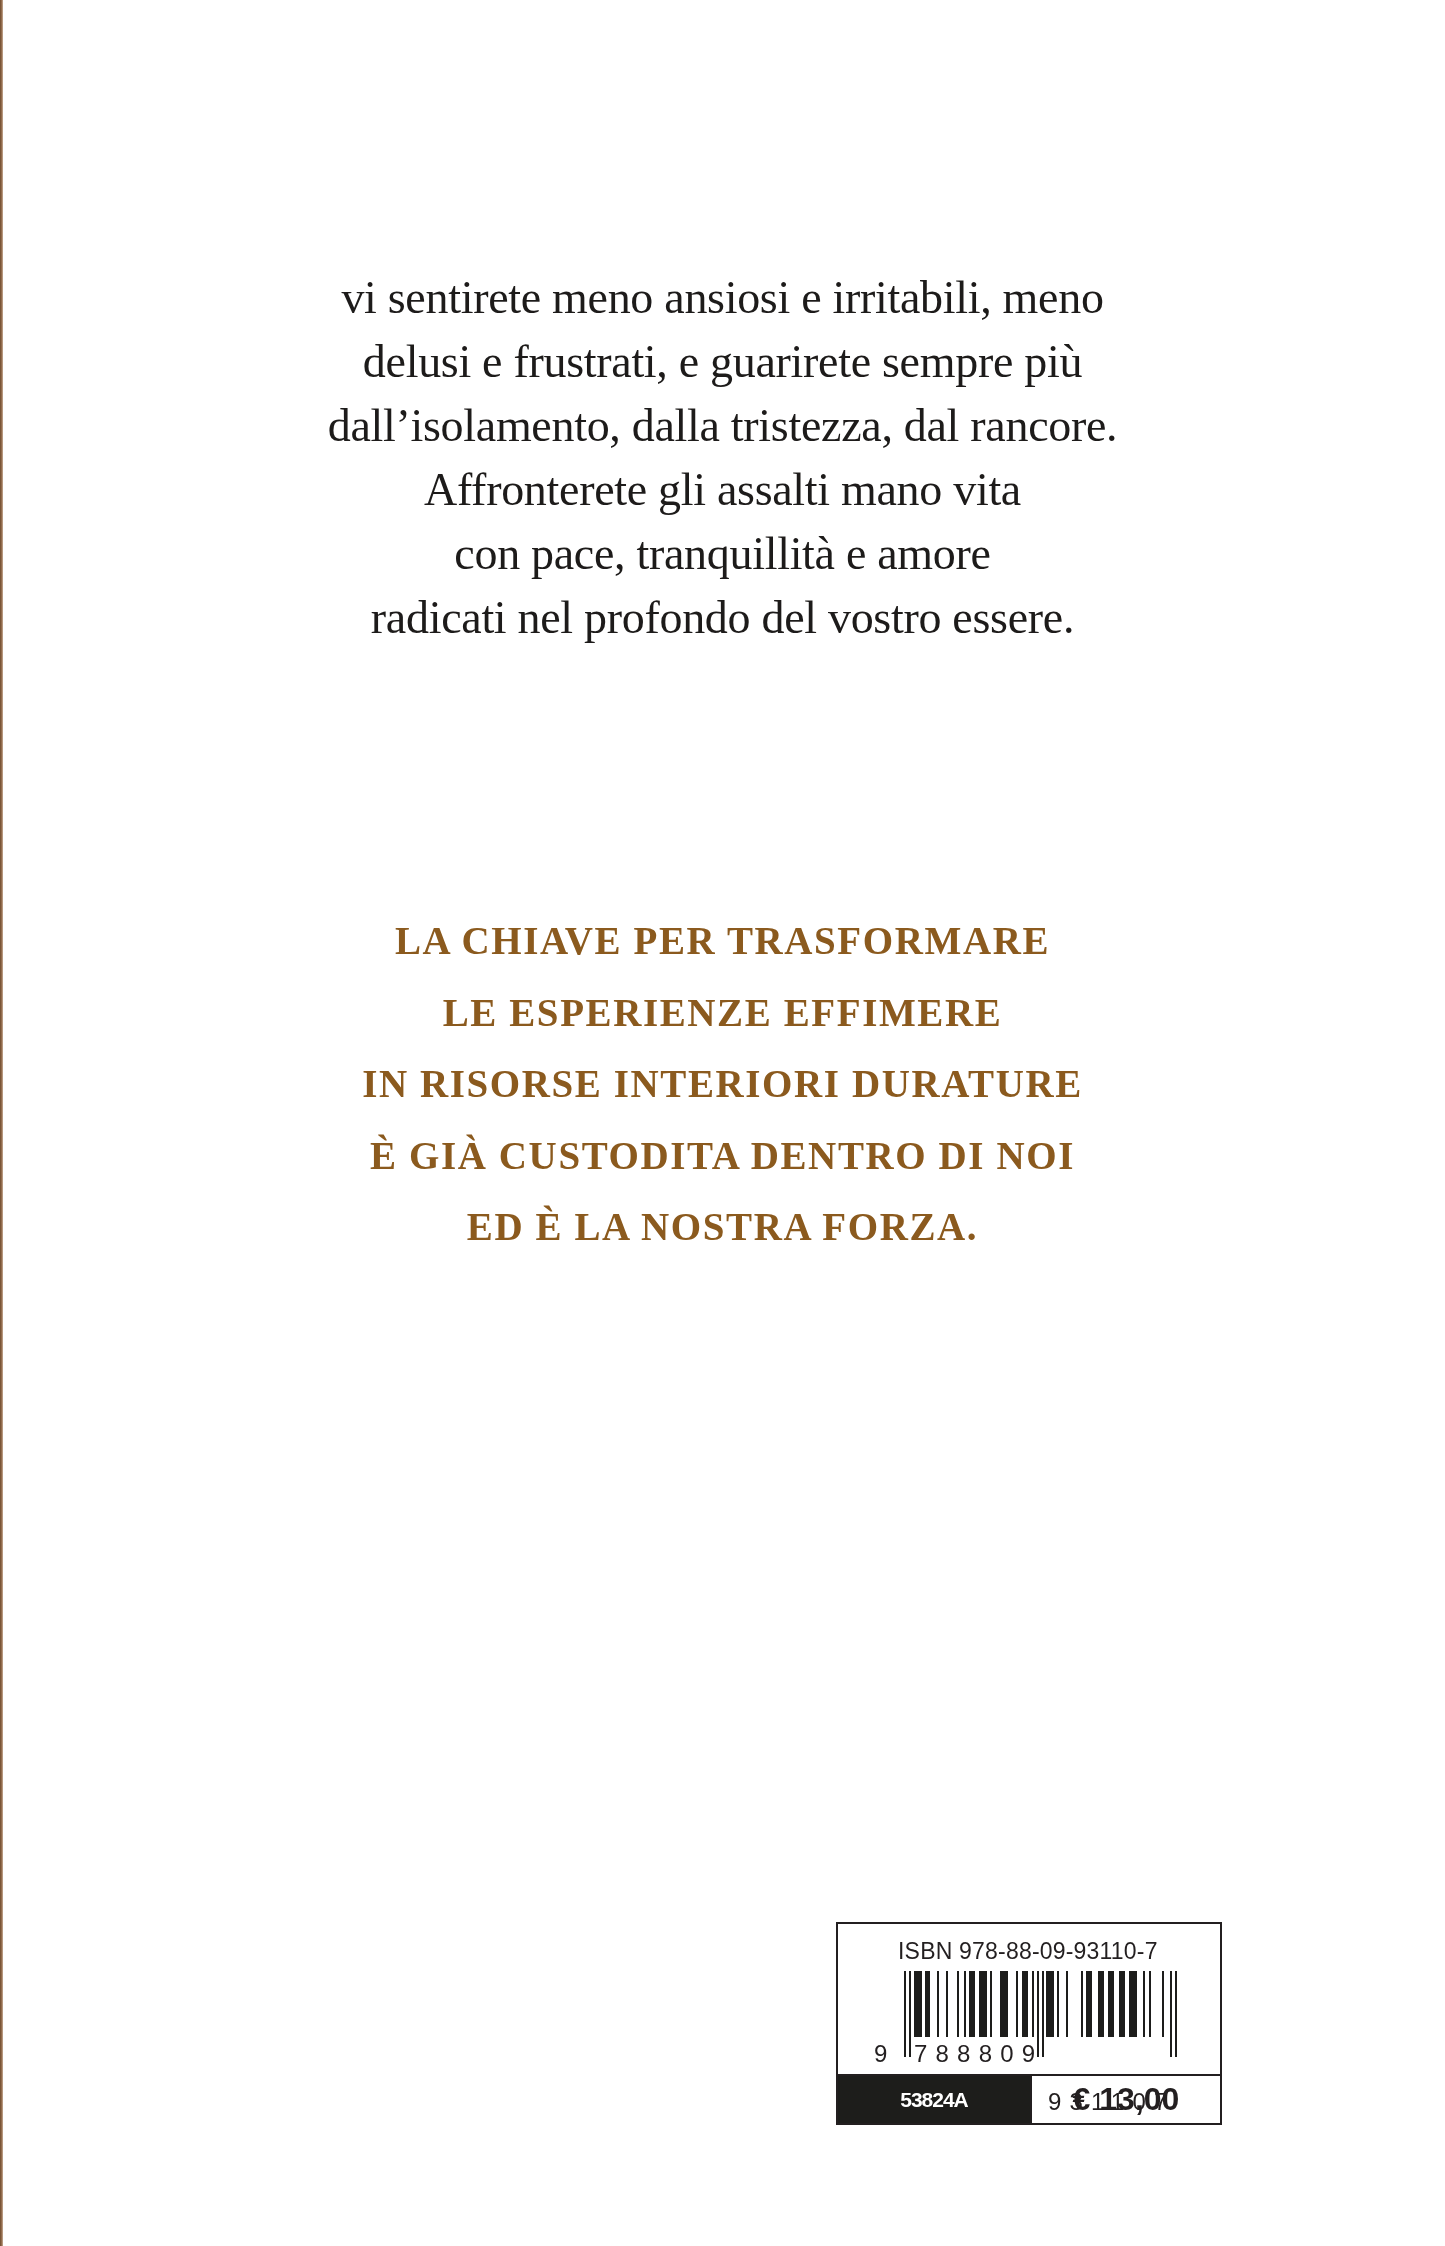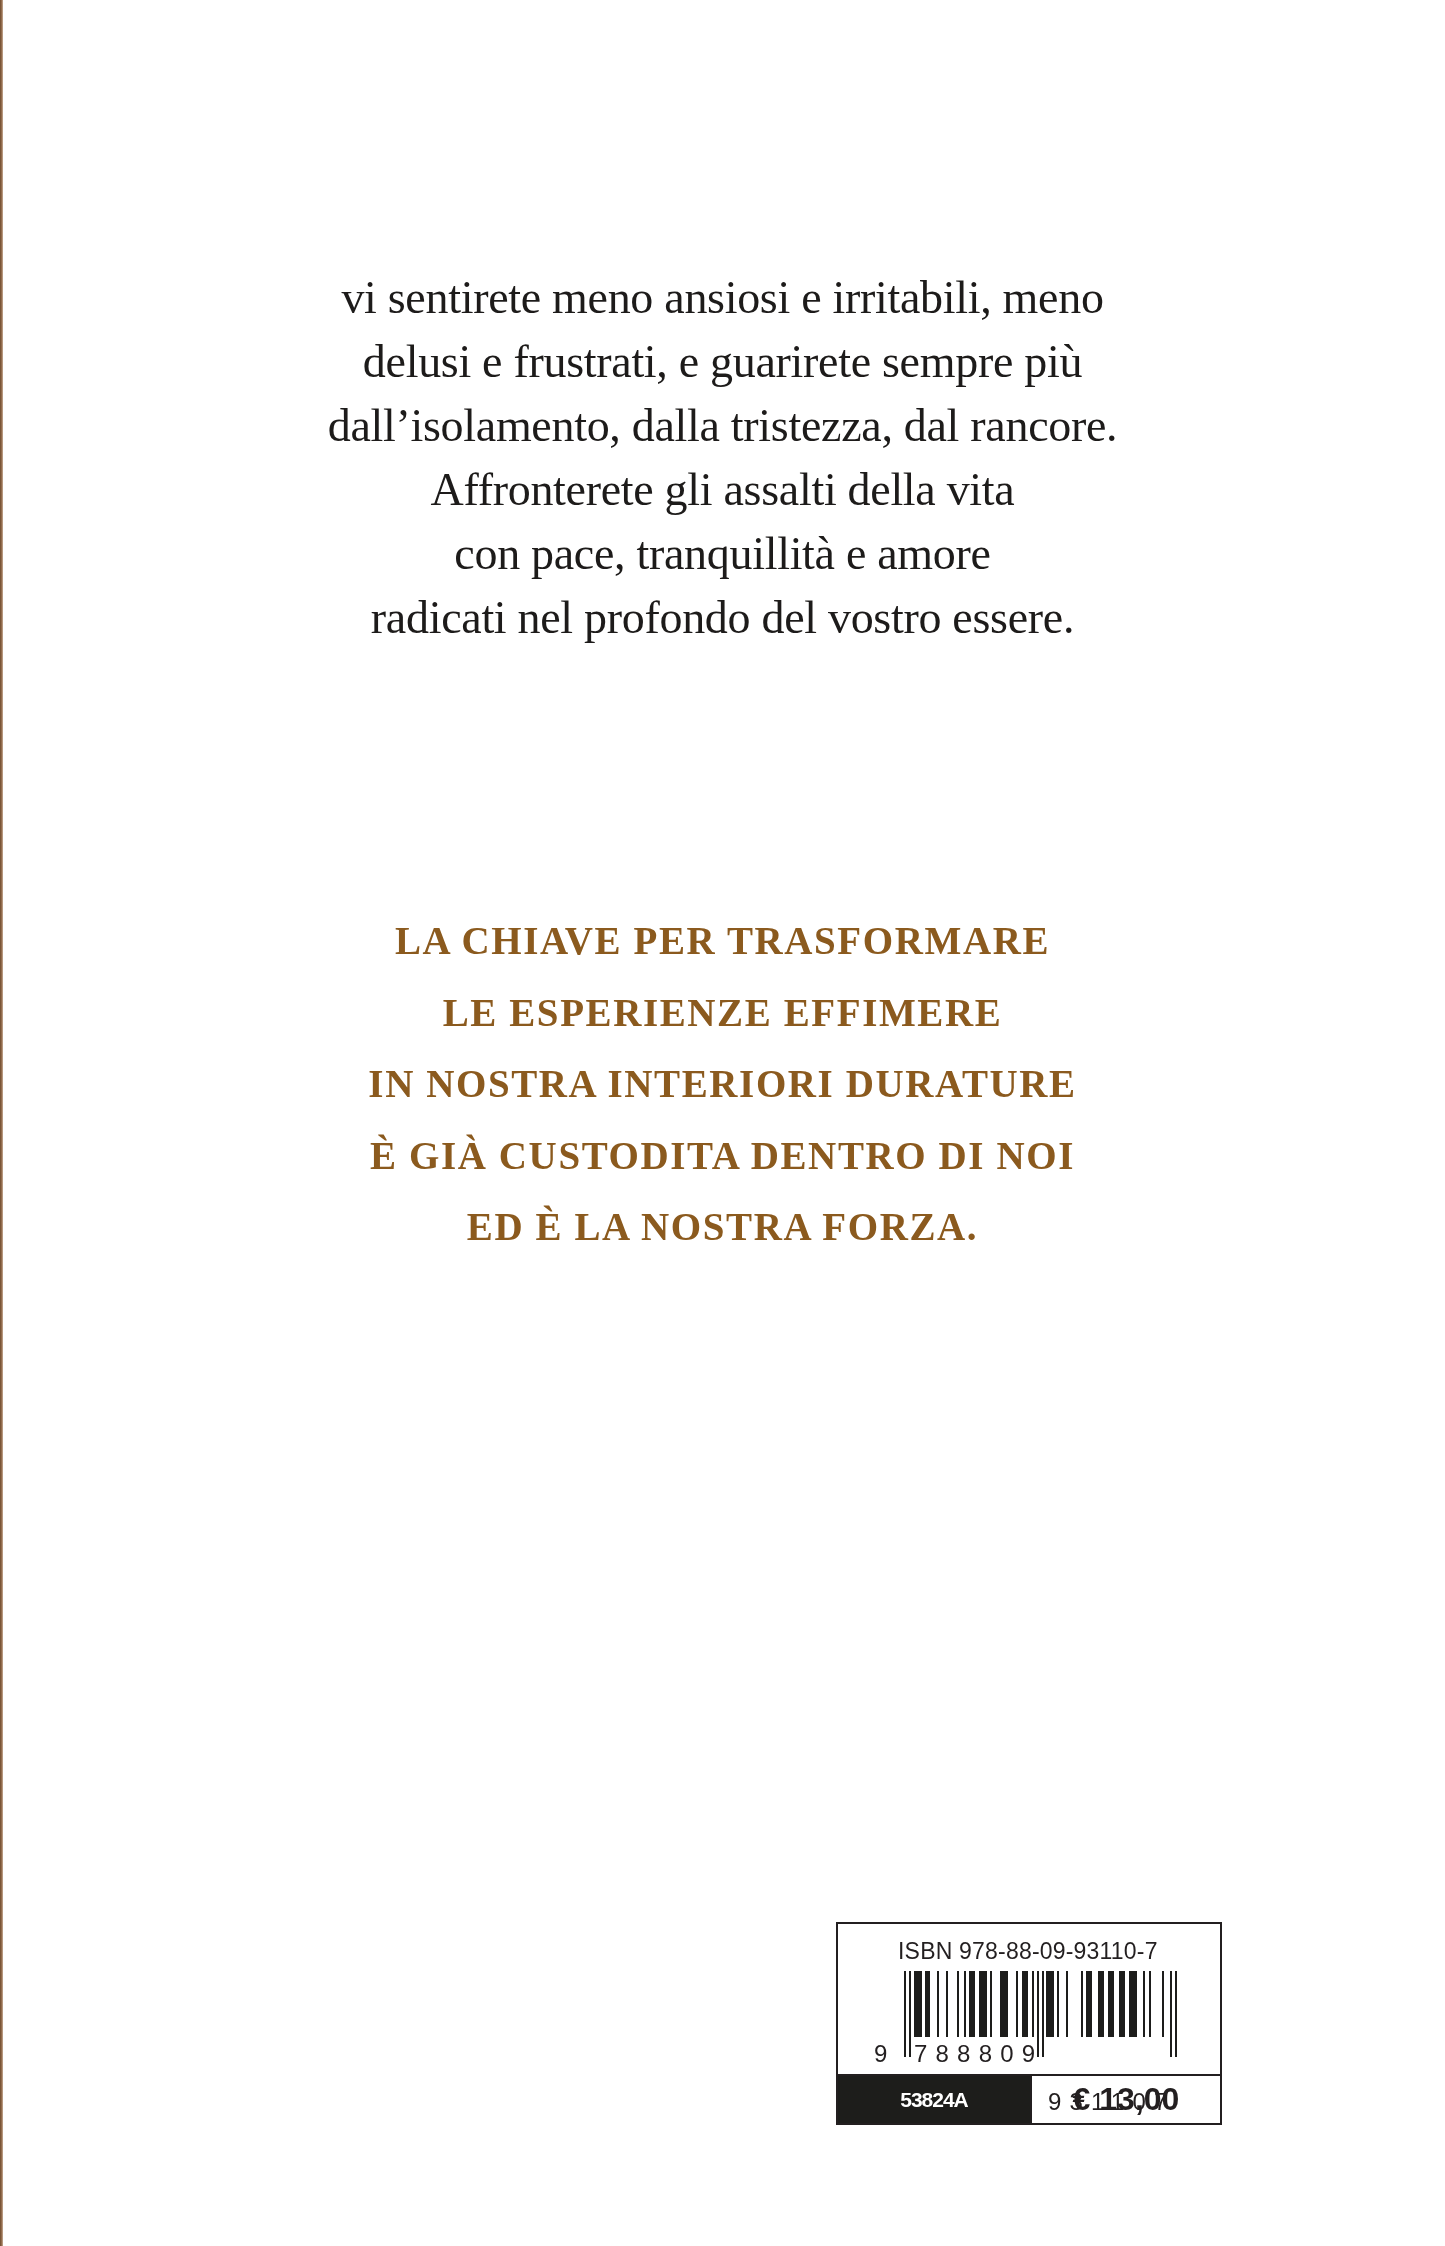--- a/index.html
+++ b/index.html
@@ -146,29 +146,29 @@
 </head>
 <body>
 
 <div class="page">
   <div class="spine-edge"></div>
 
   <div class="blurb">
     <span class="line">vi sentirete meno ansiosi e irritabili, meno</span>
     <span class="line">delusi e frustrati, e guarirete sempre più</span>
     <span class="line">dall’isolamento, dalla tristezza, dal rancore.</span>
-    <span class="line">Affronterete gli assalti della vita</span>
+    <span class="line">Affronterete gli assalti mano vita</span>
     <span class="line">con pace, tranquillità e amore</span>
     <span class="line">radicati nel profondo del vostro essere.</span>
   </div>
 
   <div class="tagline">
     <span class="line">LA CHIAVE PER TRASFORMARE</span>
     <span class="line">LE ESPERIENZE EFFIMERE</span>
-    <span class="line">IN NOSTRA INTERIORI DURATURE</span>
+    <span class="line">IN RISORSE INTERIORI DURATURE</span>
     <span class="line">È GIÀ CUSTODITA DENTRO DI NOI</span>
     <span class="line">ED È LA NOSTRA FORZA.</span>
   </div>
 
   <div class="isbn-box">
     <div class="isbn-text">ISBN 978-88-09-93110-7</div>
 
     <div class="barcode">
       <svg width="290" height="86" viewBox="0 0 290 86" xmlns="http://www.w3.org/2000/svg">
         <g fill="#1d1d1b">

